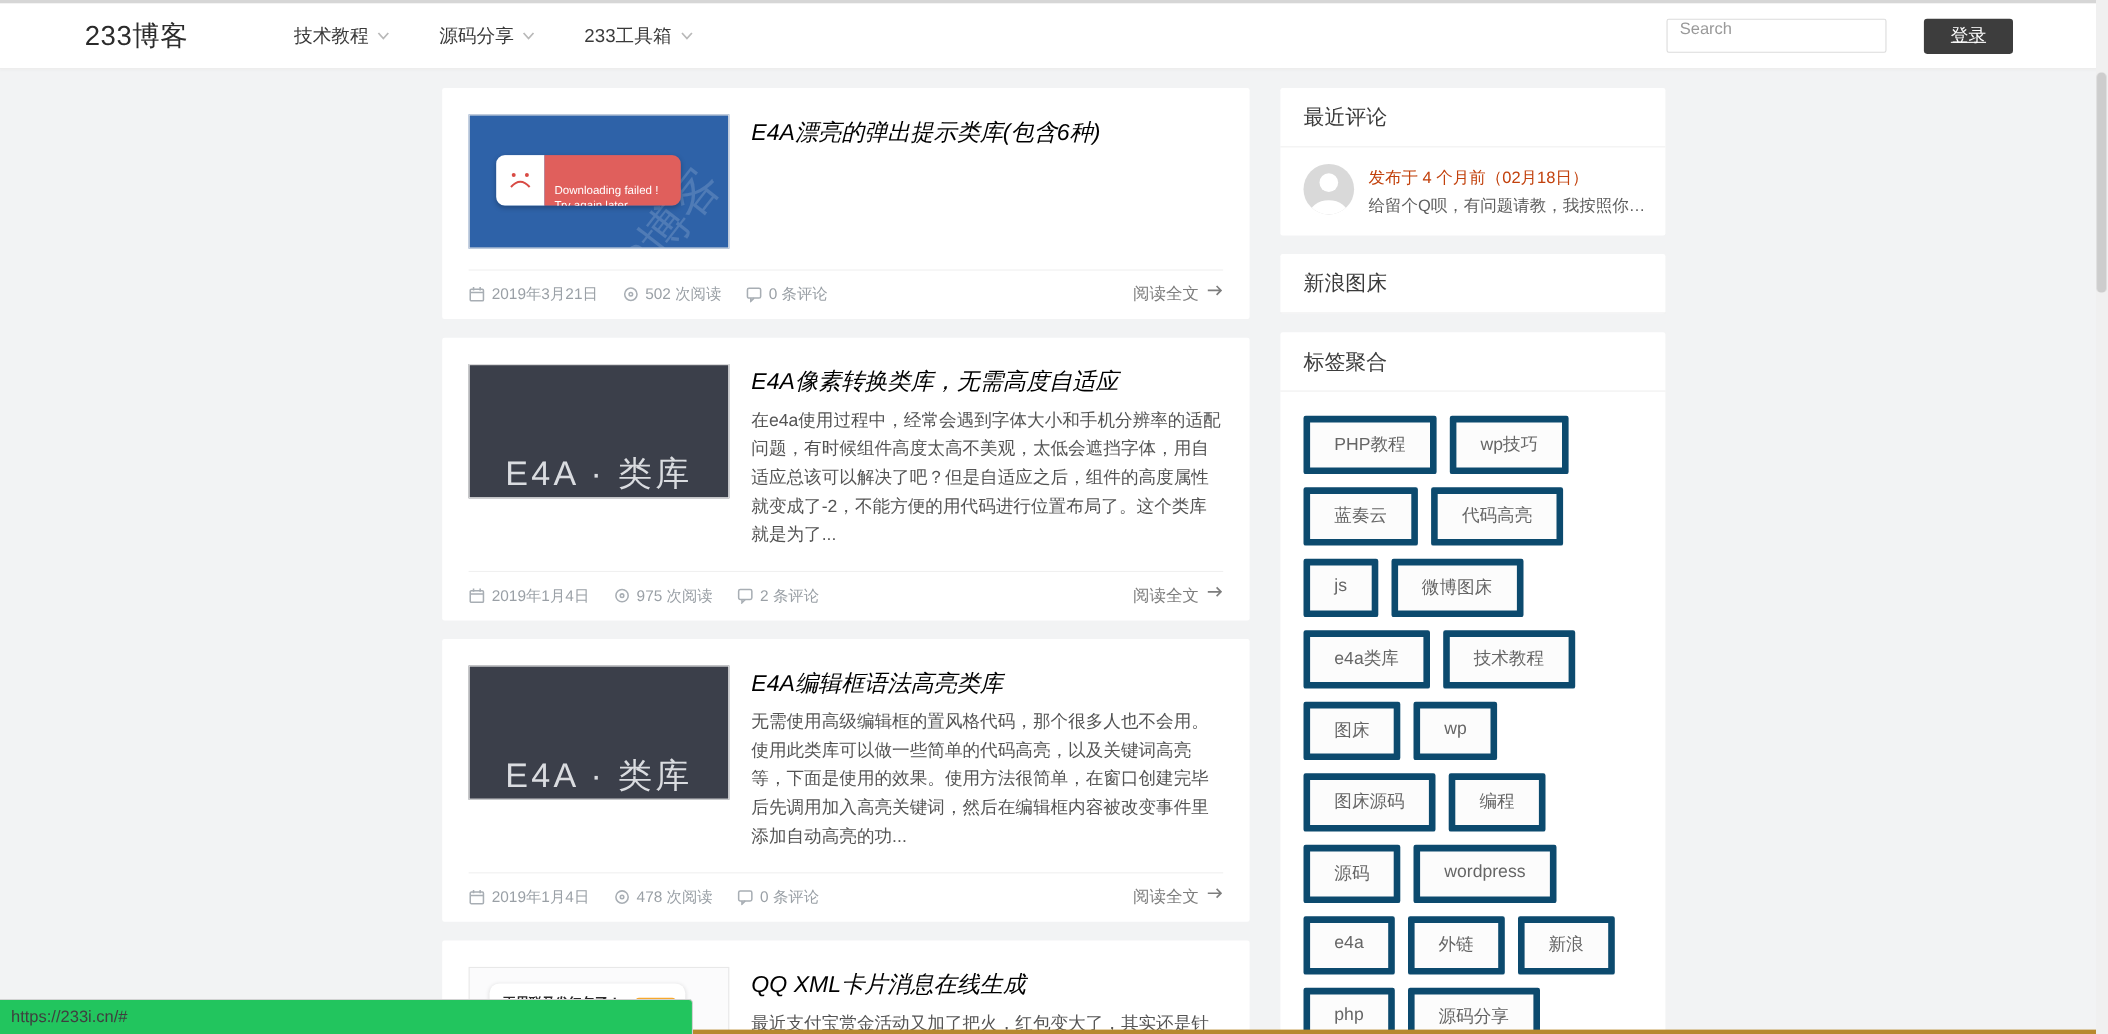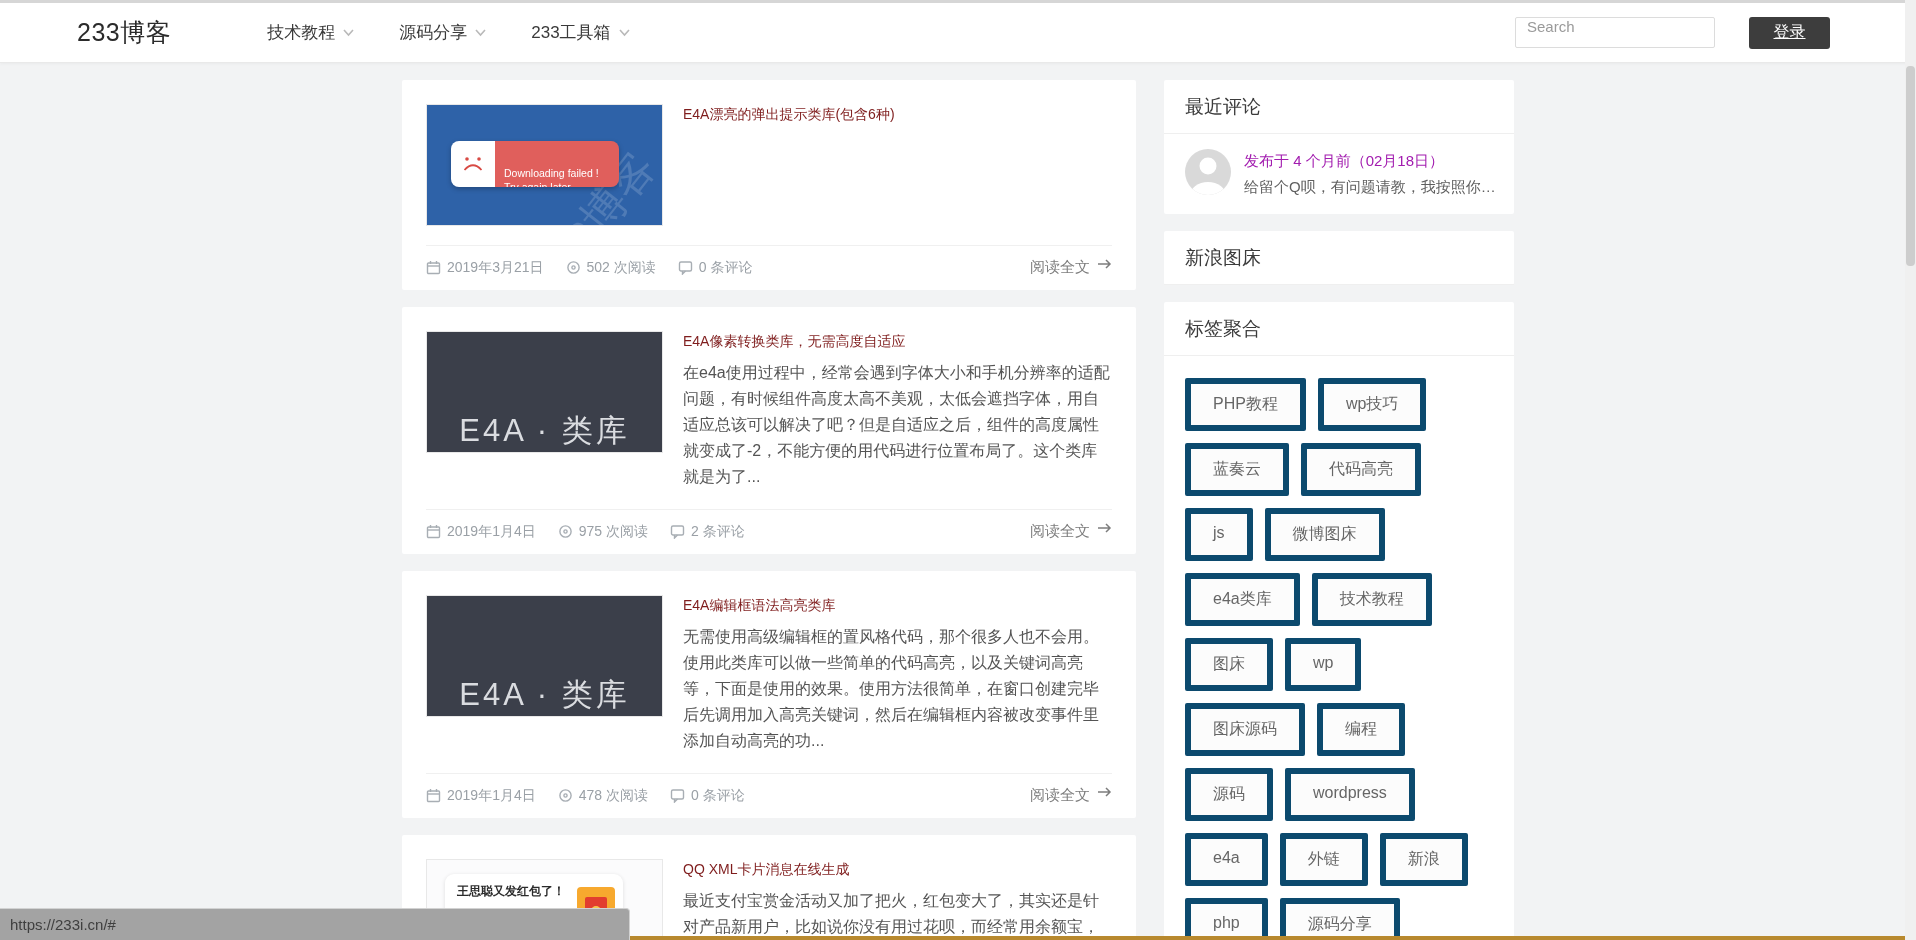--- a/index.html
+++ b/index.html
@@ -69,60 +69,60 @@
     position:absolute; left:18px; top:14px; width:178px; height:78px; background:#fff;
     border-radius:9px; box-shadow:0 1px 4px rgba(0,0,0,.12); padding:9px 8px 0 12px; display:flex; gap:6px;
   }
   .qq-card-txt { flex:1; }
   .qq-card-title { font-size:12px; font-weight:bold; color:#2b2b2b; margin-bottom:5px; }
   .packet { width:38px; height:50px; background:#f7a92e; border-radius:4px; margin-top:4px; display:flex; align-items:center; justify-content:center; }
   .envelope { width:22px; height:30px; background:#e23d2e; border-radius:2px; position:relative; }
   .envelope::after { content:""; position:absolute; left:6px; top:9px; width:10px; height:10px; border-radius:50%; background:#f6c54a; }
 
   .post-content { flex:1; min-width:0; }
-  .post-title { font-size:14px; color:#7f1d1d; font-weight:500; margin:2px 0 9px; cursor:pointer; }
+  .post-title { font-size:21px; color:#000000; font-weight:500; margin:2px 0 9px; cursor:pointer;font-style:italic; }
   .post-excerpt { font-size:16px; color:#545454; line-height:26px; }
   .meta-row {
     margin-top:19px; border-top:1px solid #f0f0f0; padding:12px 0 13px;
     display:flex; align-items:center; gap:22px; font-size:14px; color:#9aa0a6;
   }
   .meta-item { display:flex; align-items:center; gap:6px; }
   .micon { width:15px; height:15px; }
   .micon * { fill:none; stroke:#a8aeb4; stroke-width:1.4; }
   .read-more { margin-left:auto; display:flex; align-items:flex-start; gap:7px; color:#7d7d7d; font-size:15px; cursor:pointer; }
   .arrow-ic { width:15px; height:12px; }
   .arrow-ic path { fill:none; stroke:#7d7d7d; stroke-width:1.5; }
 
   
   .side-card { background:#fff; margin-bottom:17px; border-radius:2px; }
   .side-head { padding:14px 21px 13px; font-size:19px; color:#3b3b3b; border-bottom:1px solid #efefef; }
   
   .cmt { display:flex; gap:13px; padding:15px 21px 17px; align-items:flex-start; }
   .avatar { width:46px; height:46px; border-radius:50%; background:#d9d9d9; overflow:hidden; flex-shrink:0; position:relative; }
   .avatar svg { width:100%; height:100%; }
-  .cmt-meta { font-size:15px; color:#a21caf; margin:3px 0 7px; }
+  .cmt-meta { font-size:15px; color:#c2410c; margin:3px 0 7px; }
   .cmt-text { font-size:15px; color:#5f5f5f; white-space:nowrap; overflow:hidden; text-overflow:ellipsis; max-width:265px; }
   
   .upload-body { padding:38px 0 40px; display:flex; flex-direction:column; align-items:center; }
   .cloud { width:64px; height:50px; }
   .upload-btn {
     margin-top:20px; background:#3d3d3d; color:#fff; border:none; border-radius:3px;
     font-size:17px; padding:10px 26px; cursor:pointer;
   }
   
   .tags-body { padding:16px 15px 20px; display:flex; flex-wrap:wrap; }
   .tag {
     margin:6px; padding:10px 22px; border:6px solid #0c4a6e; background:#fcfcfc;
     font-size:16px; color:#666; cursor:pointer; border-radius:2px;
   }
 
   
   .bottom-strip { position:fixed; left:36px; right:0; bottom:0; height:4px; background:#b8892e; z-index:8; }
   .status-bar {
-    position:fixed; left:0; bottom:0; width:630px; height:32px; background:#a3a3a3;
+    position:fixed; left:0; bottom:0; width:630px; height:32px; background:#22c55e;
     border:1px solid #d2d2d2; border-left:none; border-bottom:none; border-top-right-radius:4px;
     display:flex; align-items:center; padding-left:10px; font-size:15px; color:#3f3f3f; z-index:9;
   }
   
   .scrollbar-track { position:fixed; right:0; top:0; width:11px; height:940px; background:#f0f0f0; z-index:10; }
   .scrollbar-thumb { position:absolute; right:1px; top:66px; width:9px; height:200px; background:#cdcdcd; border-radius:4px; }
 </style>
 </head>
 <body>
 

